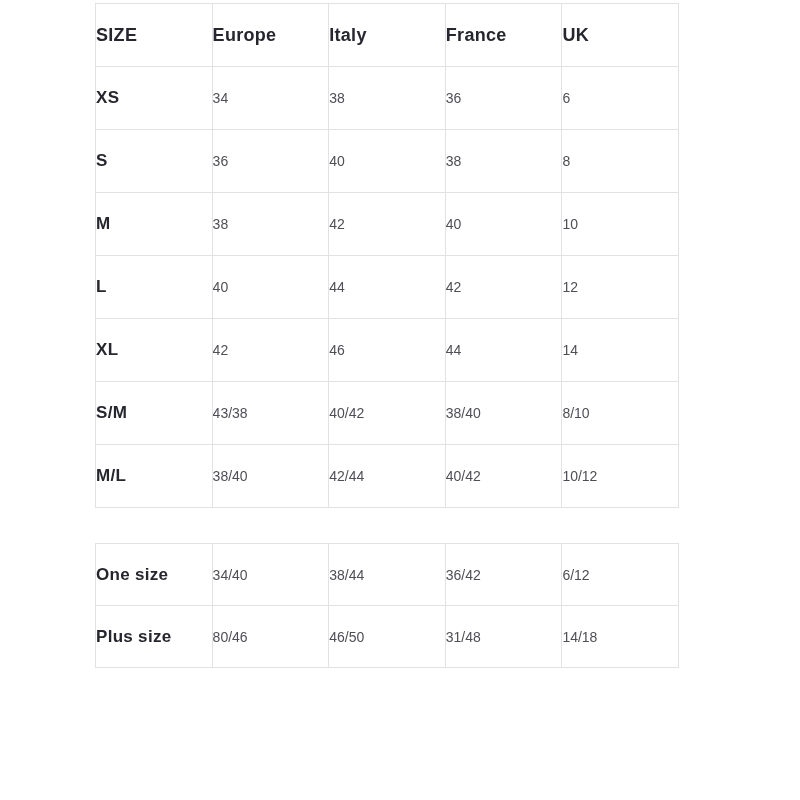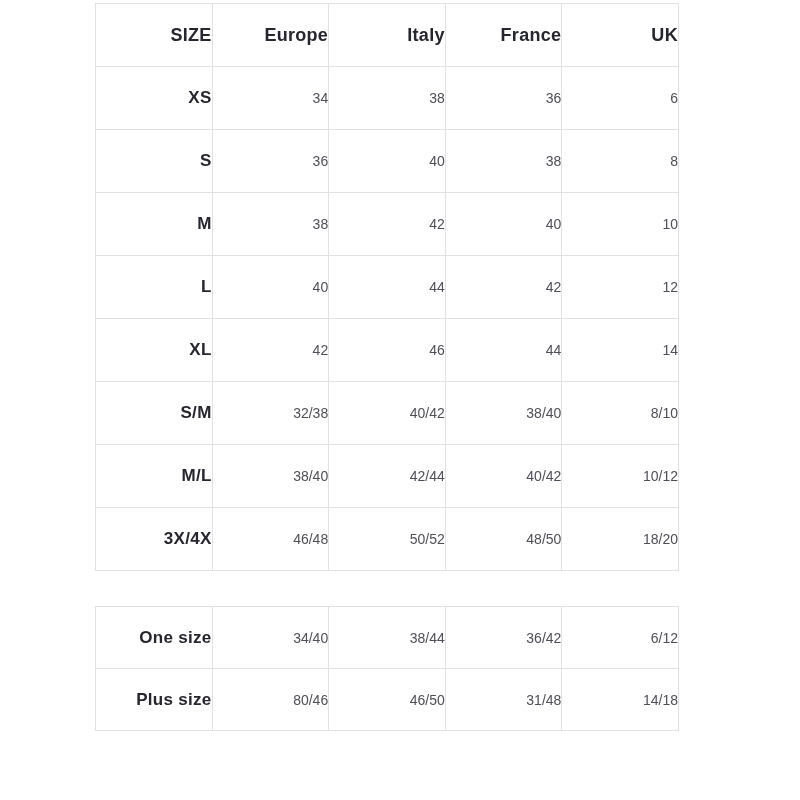--- a/index.html
+++ b/index.html
@@ -15,21 +15,21 @@
   table.size-table {
     border-collapse: collapse;
     table-layout: fixed;
     width: 583px;
     background: #ffffff;
   }
   table.size-table col { width: 116.6px; }
   table.size-table th,
   table.size-table td {
     border: 1px solid #e2e2e5;
-    text-align: right;
+    text-align: left;
     vertical-align: middle;
     height: 63px;
     padding: 0;
     overflow: hidden;
     white-space: nowrap;
   }
   table.size-table thead th {
     color: #26262e;
     font-weight: bold;
     font-size: 18px;
@@ -104,38 +104,31 @@
         </tr>
         <tr>
           <th>XL</th>
           <td>42</td>
           <td>46</td>
           <td>44</td>
           <td>14</td>
         </tr>
         <tr>
           <th>S/M</th>
-          <td>32/38</td>
+          <td>43/38</td>
           <td>40/42</td>
           <td>38/40</td>
           <td>8/10</td>
         </tr>
         <tr>
           <th>M/L</th>
           <td>38/40</td>
           <td>42/44</td>
           <td>40/42</td>
           <td>10/12</td>
-        </tr>
-        <tr>
-          <th>3X/4X</th>
-          <td>46/48</td>
-          <td>50/52</td>
-          <td>48/50</td>
-          <td>18/20</td>
         </tr>
       </tbody>
   </table>
 
   <div class="table-gap"></div>
 
   <table class="size-table" id="secondary-table">
     <colgroup>
       <col>
         <col>

